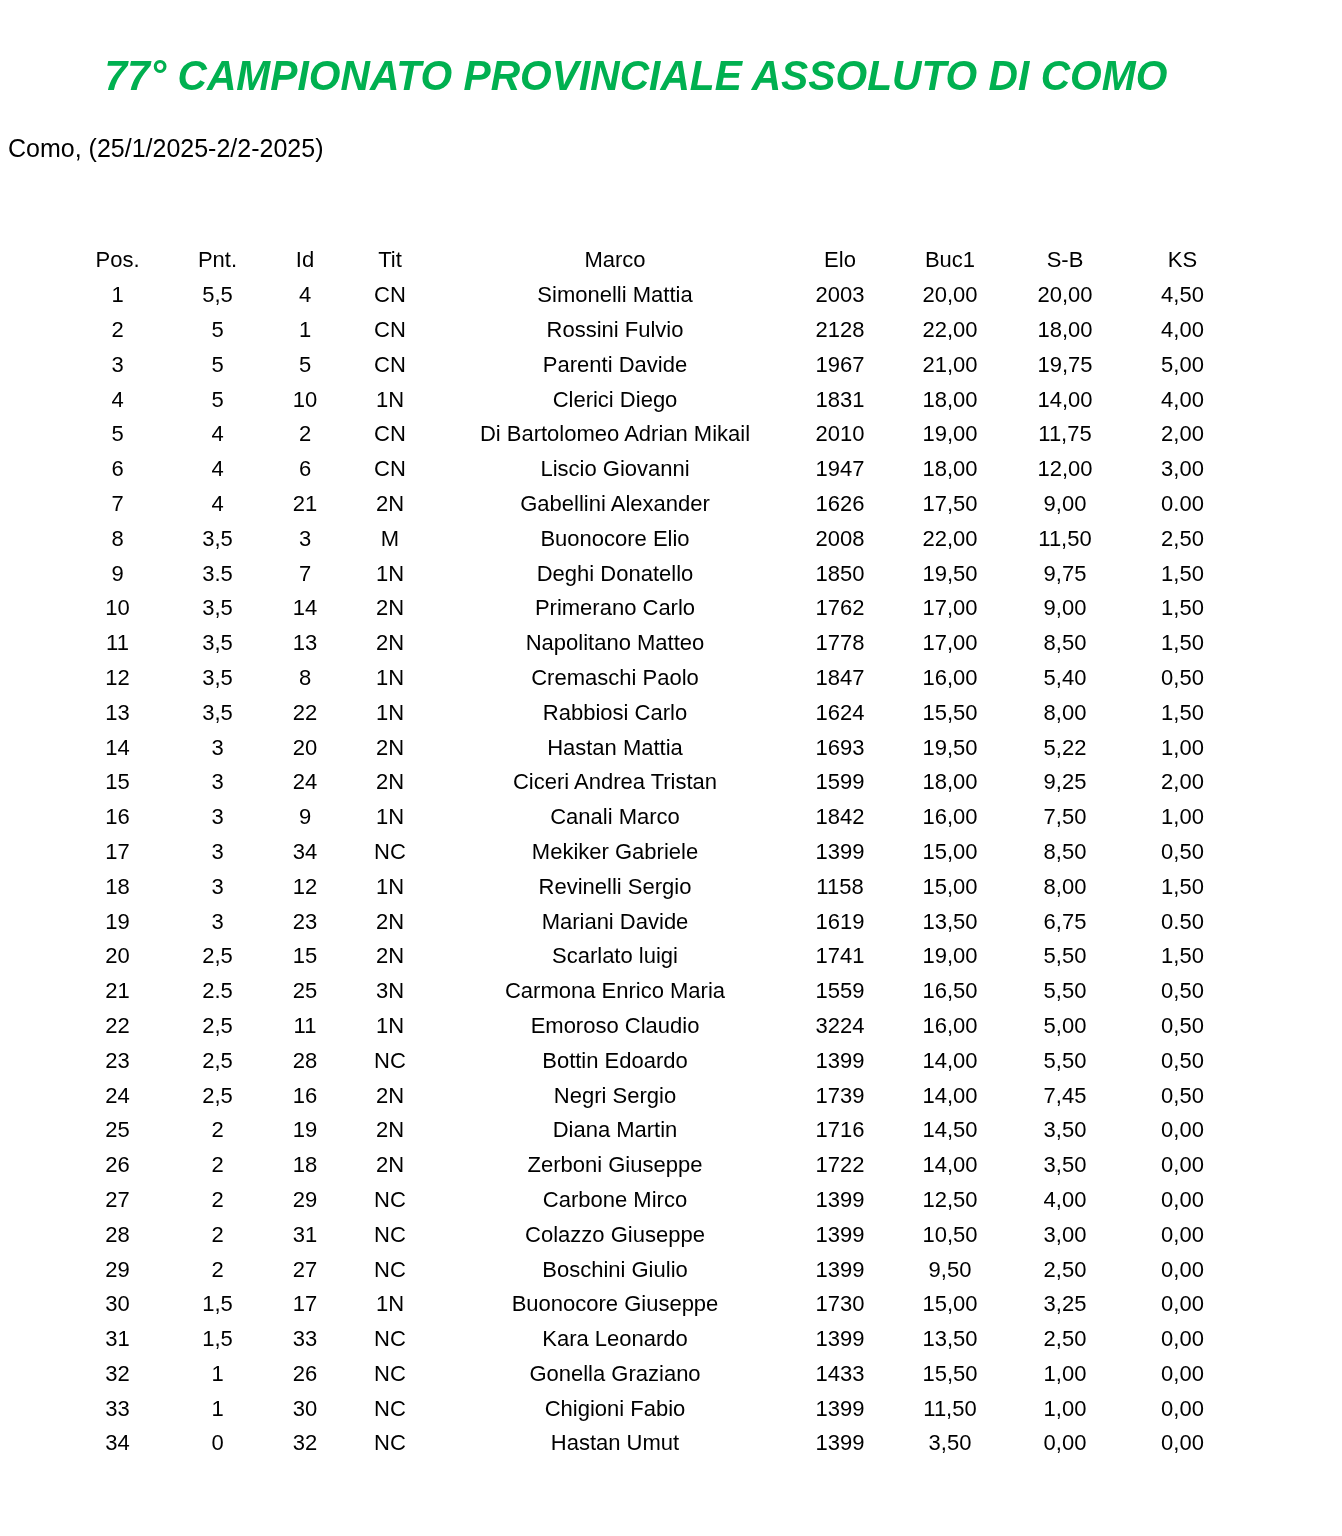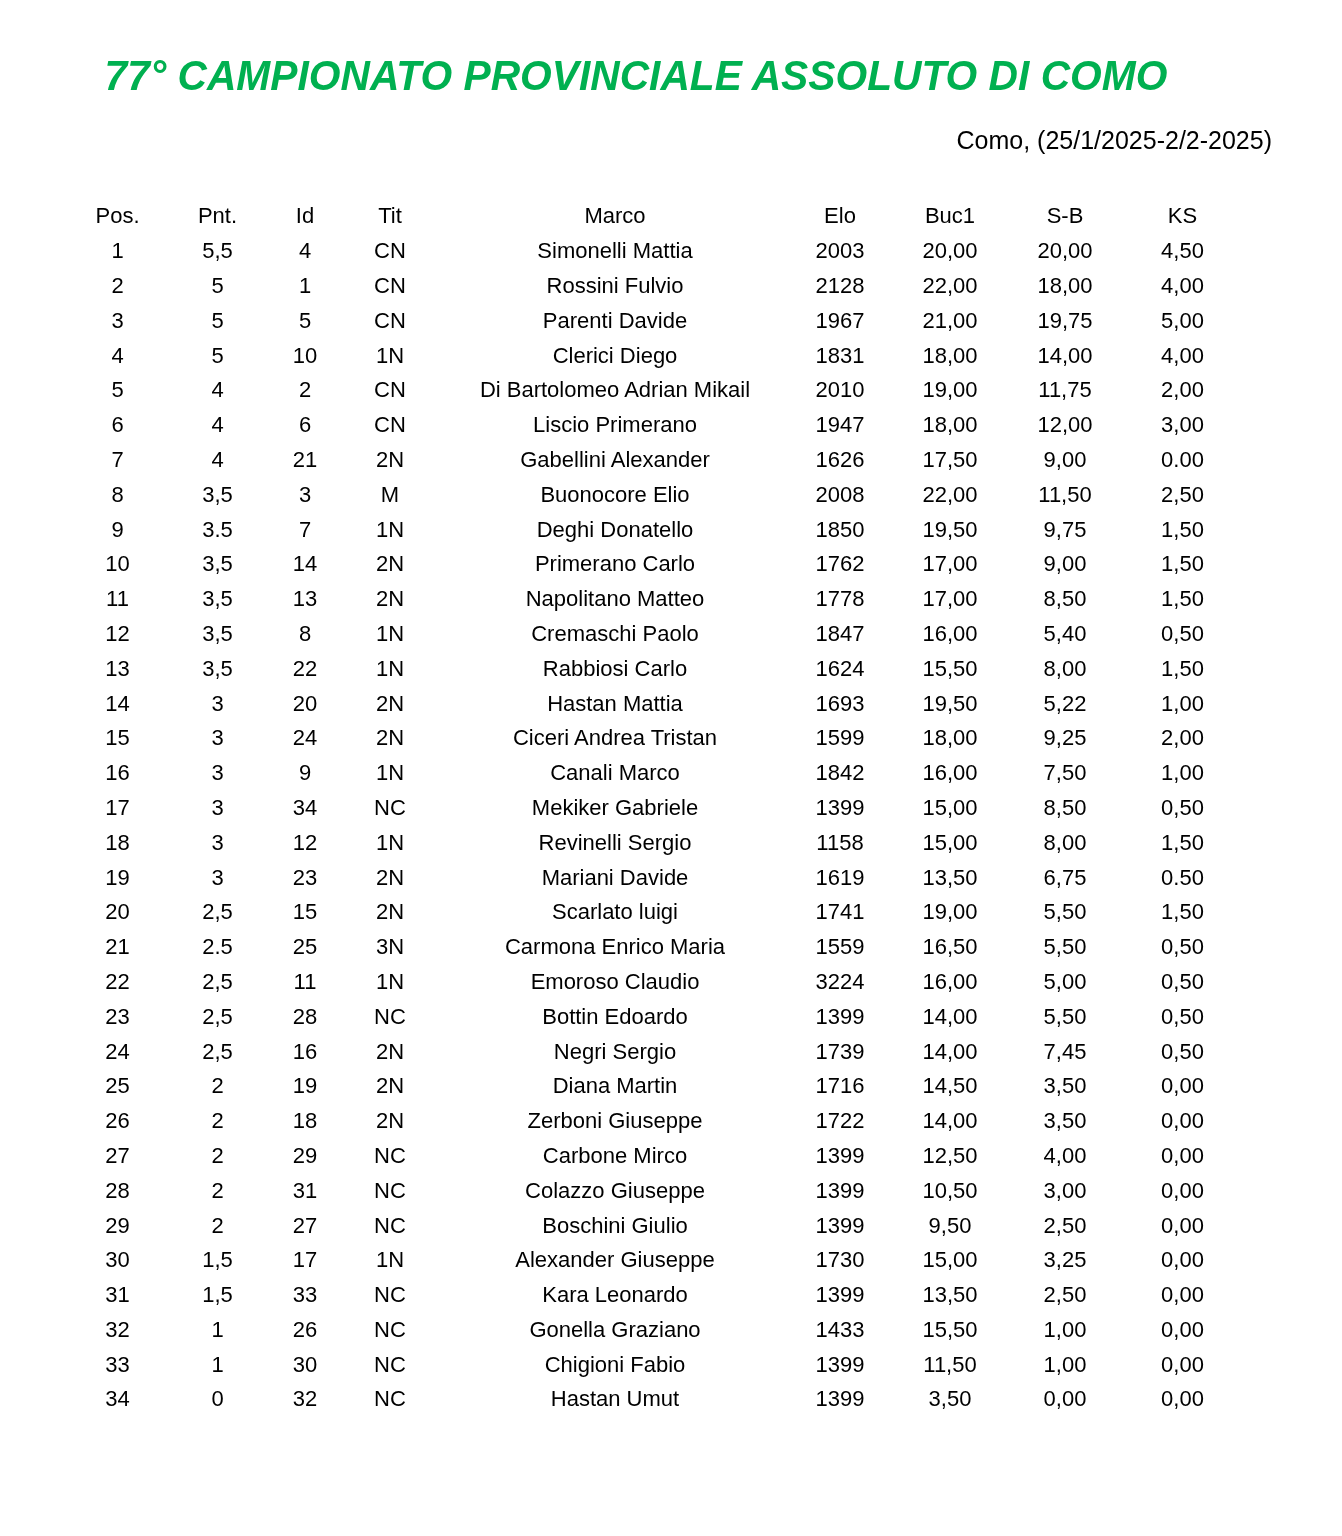--- a/index.html
+++ b/index.html
@@ -24,30 +24,30 @@
     font-size: 42px;
     font-weight: 700;
     font-style: italic;
     letter-spacing: 0px;
     color: #00B050;
     transform: scaleX(0.97);
     transform-origin: center;
     white-space: nowrap;
   }
   .subtitle {
-    margin: 0;
+    margin: 8px;
     padding-top: 26px;
-    text-align: right;
+    text-align: left;
     font-size: 25px;
     font-weight: 400;
     color: #000000;
   }
   table.standings {
     margin-left: 65px;
-    margin-top: 44px;
+    margin-top: 80px;
     border-collapse: collapse;
     table-layout: fixed;
     width: 1185px;
   }
   table.standings col.c-pos  { width: 105px; }
   table.standings col.c-pnt  { width: 95px; }
   table.standings col.c-id   { width: 80px; }
   table.standings col.c-tit  { width: 90px; }
   table.standings col.c-nome { width: 360px; }
   table.standings col.c-elo  { width: 90px; }
@@ -154,21 +154,21 @@
           <td>2010</td>
           <td>19,00</td>
           <td>11,75</td>
           <td>2,00</td>
         </tr>
         <tr>
           <td>6</td>
           <td>4</td>
           <td>6</td>
           <td>CN</td>
-          <td>Liscio Primerano</td>
+          <td>Liscio Giovanni</td>
           <td>1947</td>
           <td>18,00</td>
           <td>12,00</td>
           <td>3,00</td>
         </tr>
         <tr>
           <td>7</td>
           <td>4</td>
           <td>21</td>
           <td>2N</td>
@@ -418,21 +418,21 @@
           <td>1399</td>
           <td>9,50</td>
           <td>2,50</td>
           <td>0,00</td>
         </tr>
         <tr>
           <td>30</td>
           <td>1,5</td>
           <td>17</td>
           <td>1N</td>
-          <td>Alexander Giuseppe</td>
+          <td>Buonocore Giuseppe</td>
           <td>1730</td>
           <td>15,00</td>
           <td>3,25</td>
           <td>0,00</td>
         </tr>
         <tr>
           <td>31</td>
           <td>1,5</td>
           <td>33</td>
           <td>NC</td>

